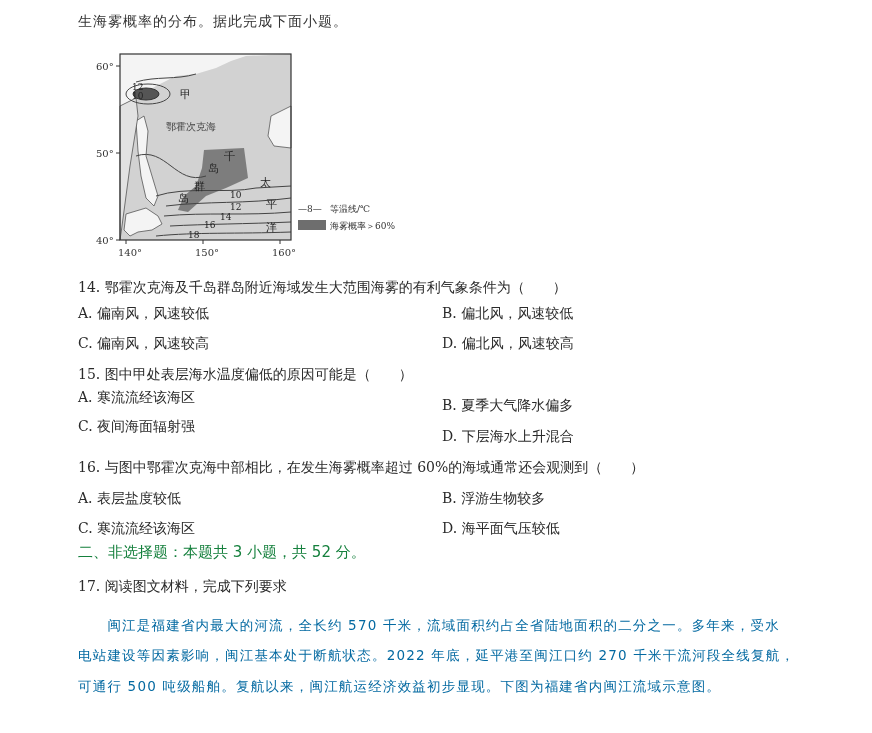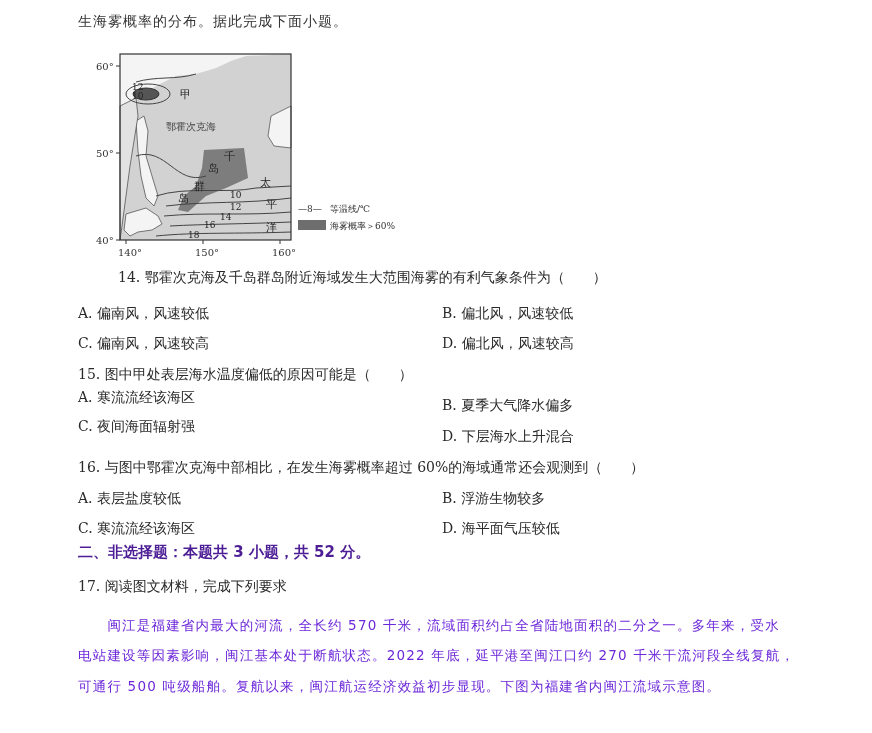--- a/index.html
+++ b/index.html
@@ -4,22 +4,22 @@
   <style>
     html, body { margin:0; padding:0; background:#ffffff; }
     body { width:872px; height:733px; position:relative; overflow:hidden;
            font-family:"DejaVu Serif","Liberation Serif",serif; color:#2a2a2a; }
     .line { position:absolute; white-space:nowrap; font-size:14px; line-height:18px; }
     .intro { left:78px; top:12px; font-size:14px; font-family:"DejaVu Sans","Liberation Sans",sans-serif; letter-spacing:1px; color:#333; }
     .q { left:78px; }
     .opt { }
     .optA { left:78px; }
     .optB { left:434px;margin-left:8px; }
-    .section { left:78px; top:543px; font-size:15px; font-weight:bold; color:#4c1d95; font-family:"DejaVu Sans","Liberation Sans",sans-serif; }
-    .para { left:78px; font-size:13.5px; letter-spacing:1.2px; font-family:"DejaVu Sans","Liberation Sans",sans-serif; color:#6d28d9; }
+    .section { left:78px; top:543px; font-size:15px; font-weight:normal; color:#15803d; font-family:"DejaVu Sans","Liberation Sans",sans-serif; }
+    .para { left:78px; font-size:13.5px; letter-spacing:1.2px; font-family:"DejaVu Sans","Liberation Sans",sans-serif; color:#0369a1; }
     .map { position:absolute; left:96px; top:46px; width:330px; height:222px; }
     .map svg text { font-family:"DejaVu Serif","Liberation Serif",serif; }
   </style>
 </head>
 <body>
 
 <div class="line intro">生海雾概率的分布。据此完成下面小题。</div>
 
 <div class="map">
   <svg width="330" height="222" viewBox="0 0 330 222" xmlns="http://www.w3.org/2000/svg">
@@ -84,21 +84,21 @@
 
     <g>
       <text x="202" y="166" font-size="9" fill="#333">—8—</text>
       <text x="234" y="166" font-size="9" fill="#333">等温线/℃</text>
       <rect x="202" y="174" width="28" height="10" fill="#6e6e6e"></rect>
       <text x="234" y="183" font-size="9" fill="#333">海雾概率＞60%</text>
     </g>
   </svg>
 </div>
 
-<div class="line q" style="top:268px;margin-left:40px;">14. 鄂霍次克海及千岛群岛附近海域发生大范围海雾的有利气象条件为（　　）</div>
+<div class="line q" style="top:278px;">14. 鄂霍次克海及千岛群岛附近海域发生大范围海雾的有利气象条件为（　　）</div>
 <div class="line opt optA" style="top:304px;">A. 偏南风，风速较低</div>
 <div class="line opt optB" style="top:304px;">B. 偏北风，风速较低</div>
 <div class="line opt optA" style="top:334px;">C. 偏南风，风速较高</div>
 <div class="line opt optB" style="top:334px;">D. 偏北风，风速较高</div>
 
 <div class="line q" style="top:365px;">15. 图中甲处表层海水温度偏低的原因可能是（　　）</div>
 <div class="line opt optA" style="top:388px;">A. 寒流流经该海区</div>
 <div class="line opt optB" style="top:396px;">B. 夏季大气降水偏多</div>
 <div class="line opt optA" style="top:417px;">C. 夜间海面辐射强</div>
 <div class="line opt optB" style="top:427px;">D. 下层海水上升混合</div>

